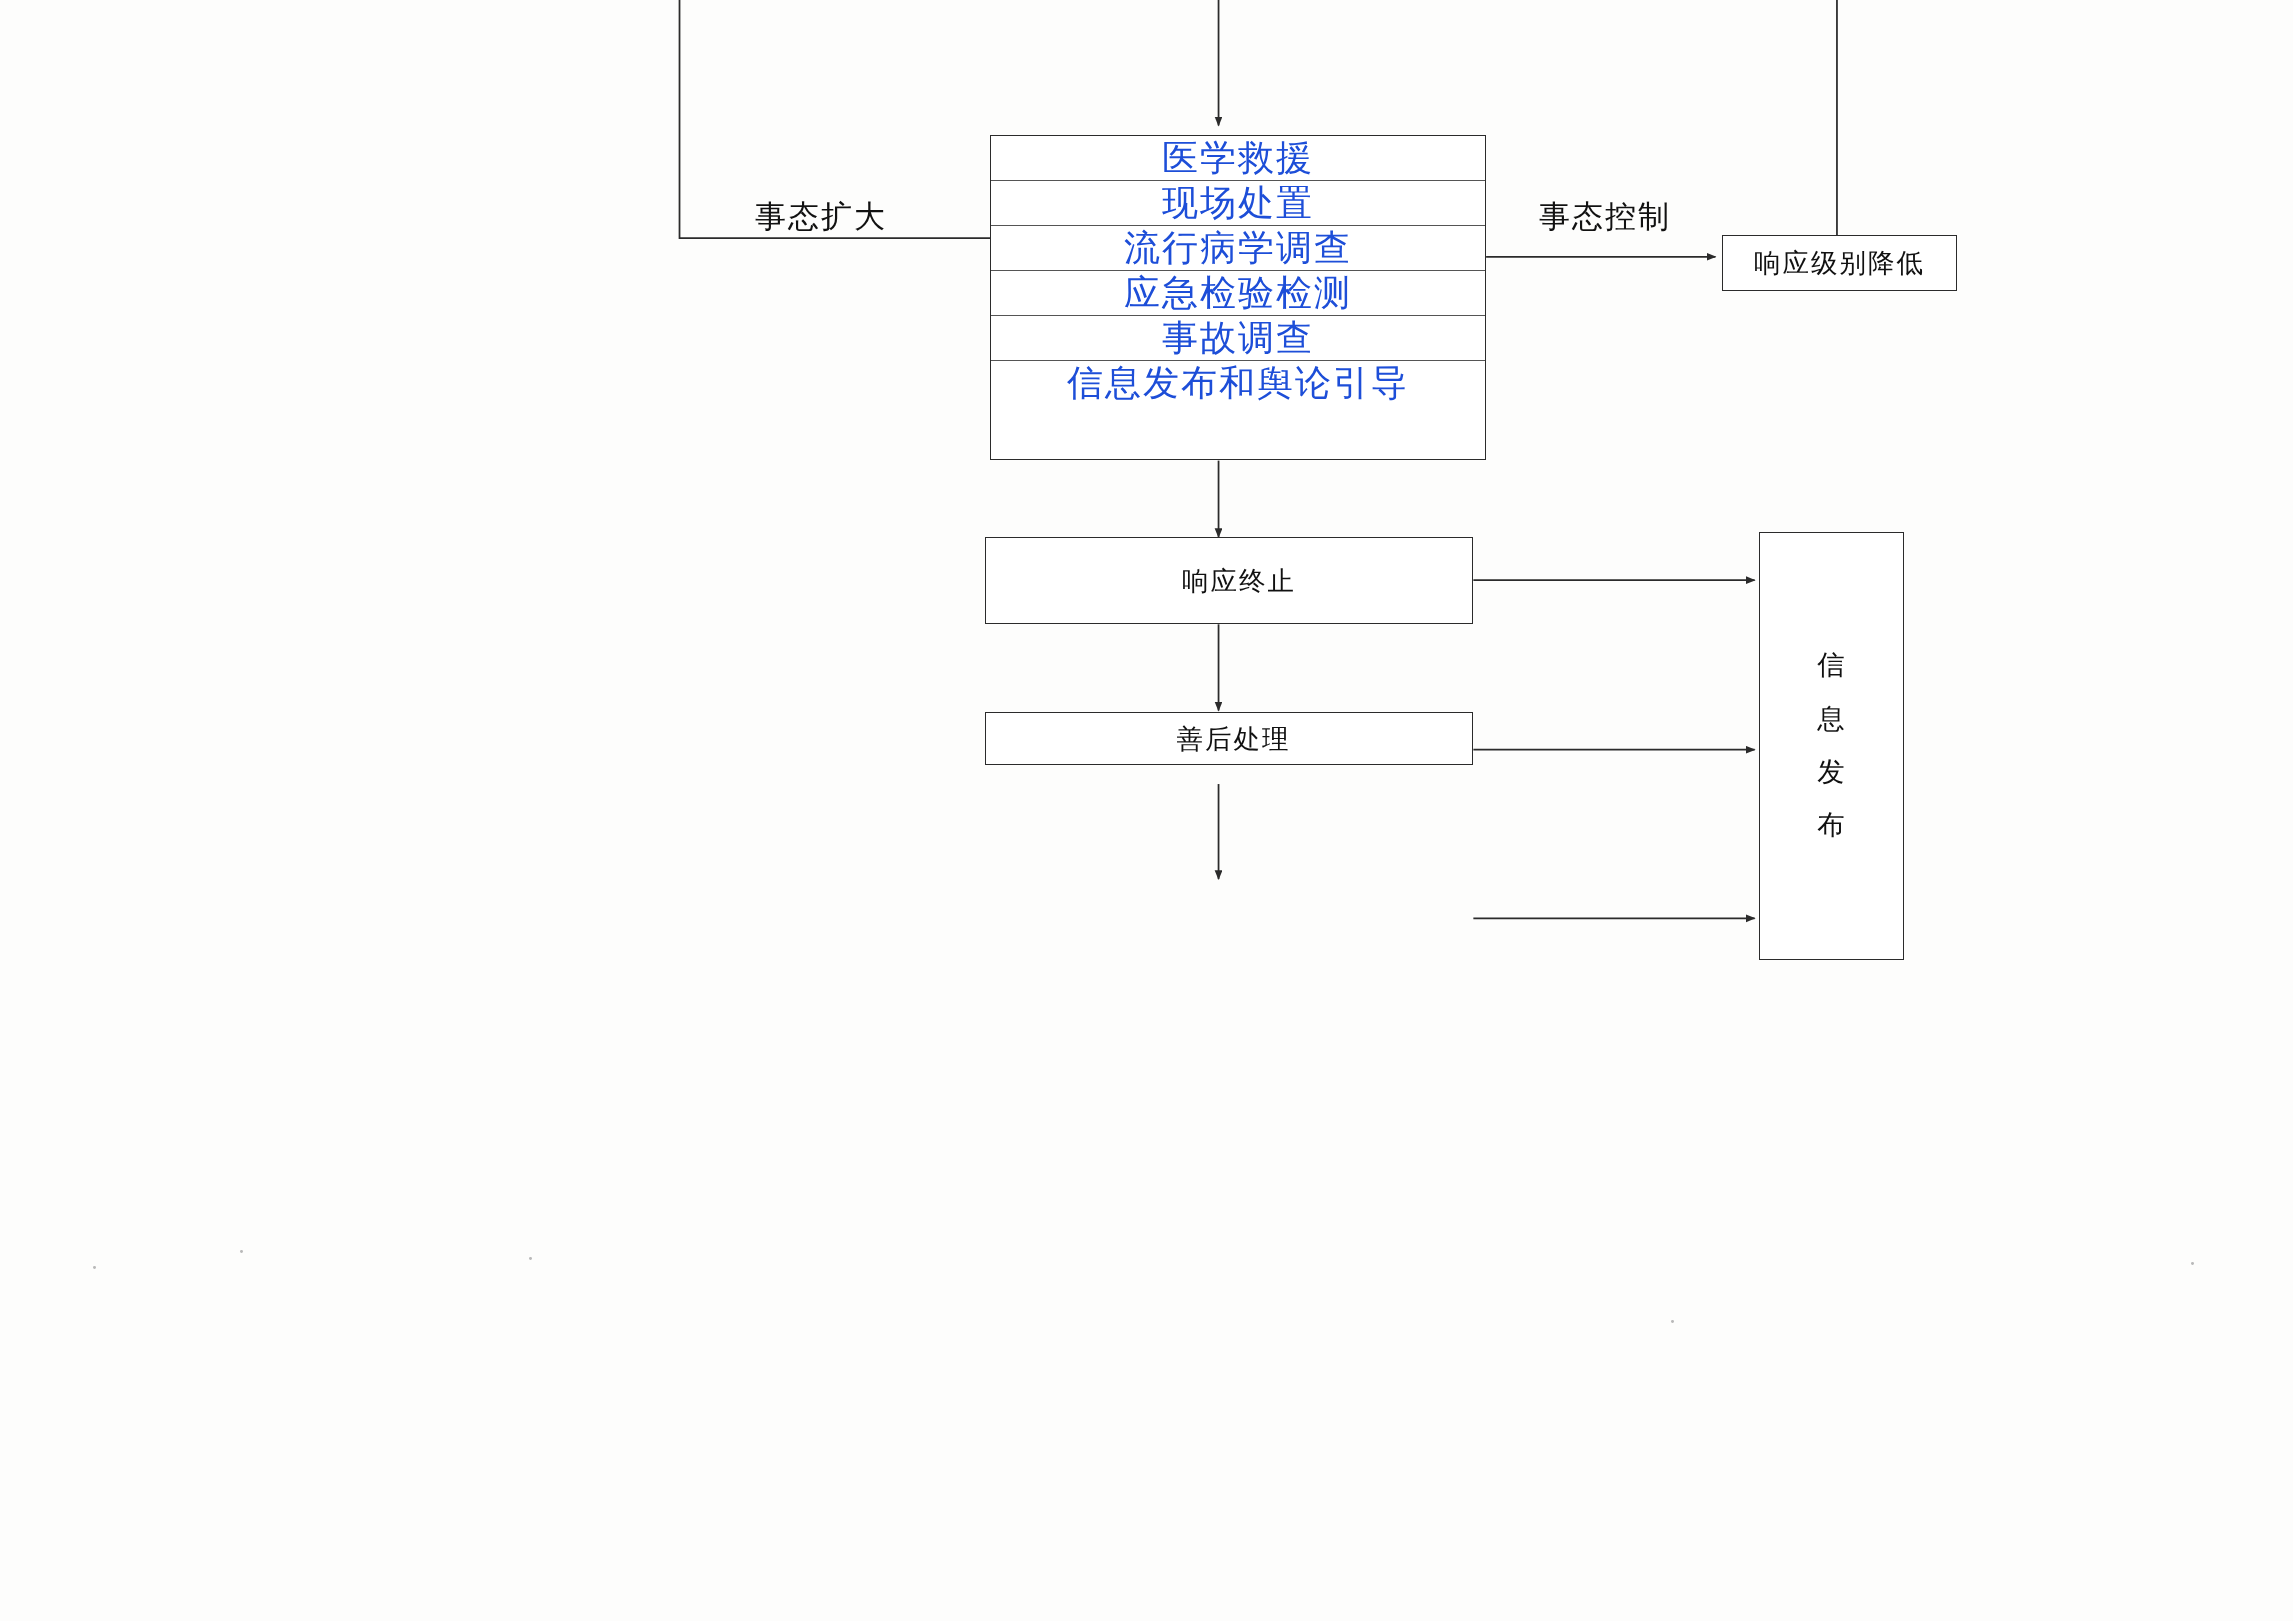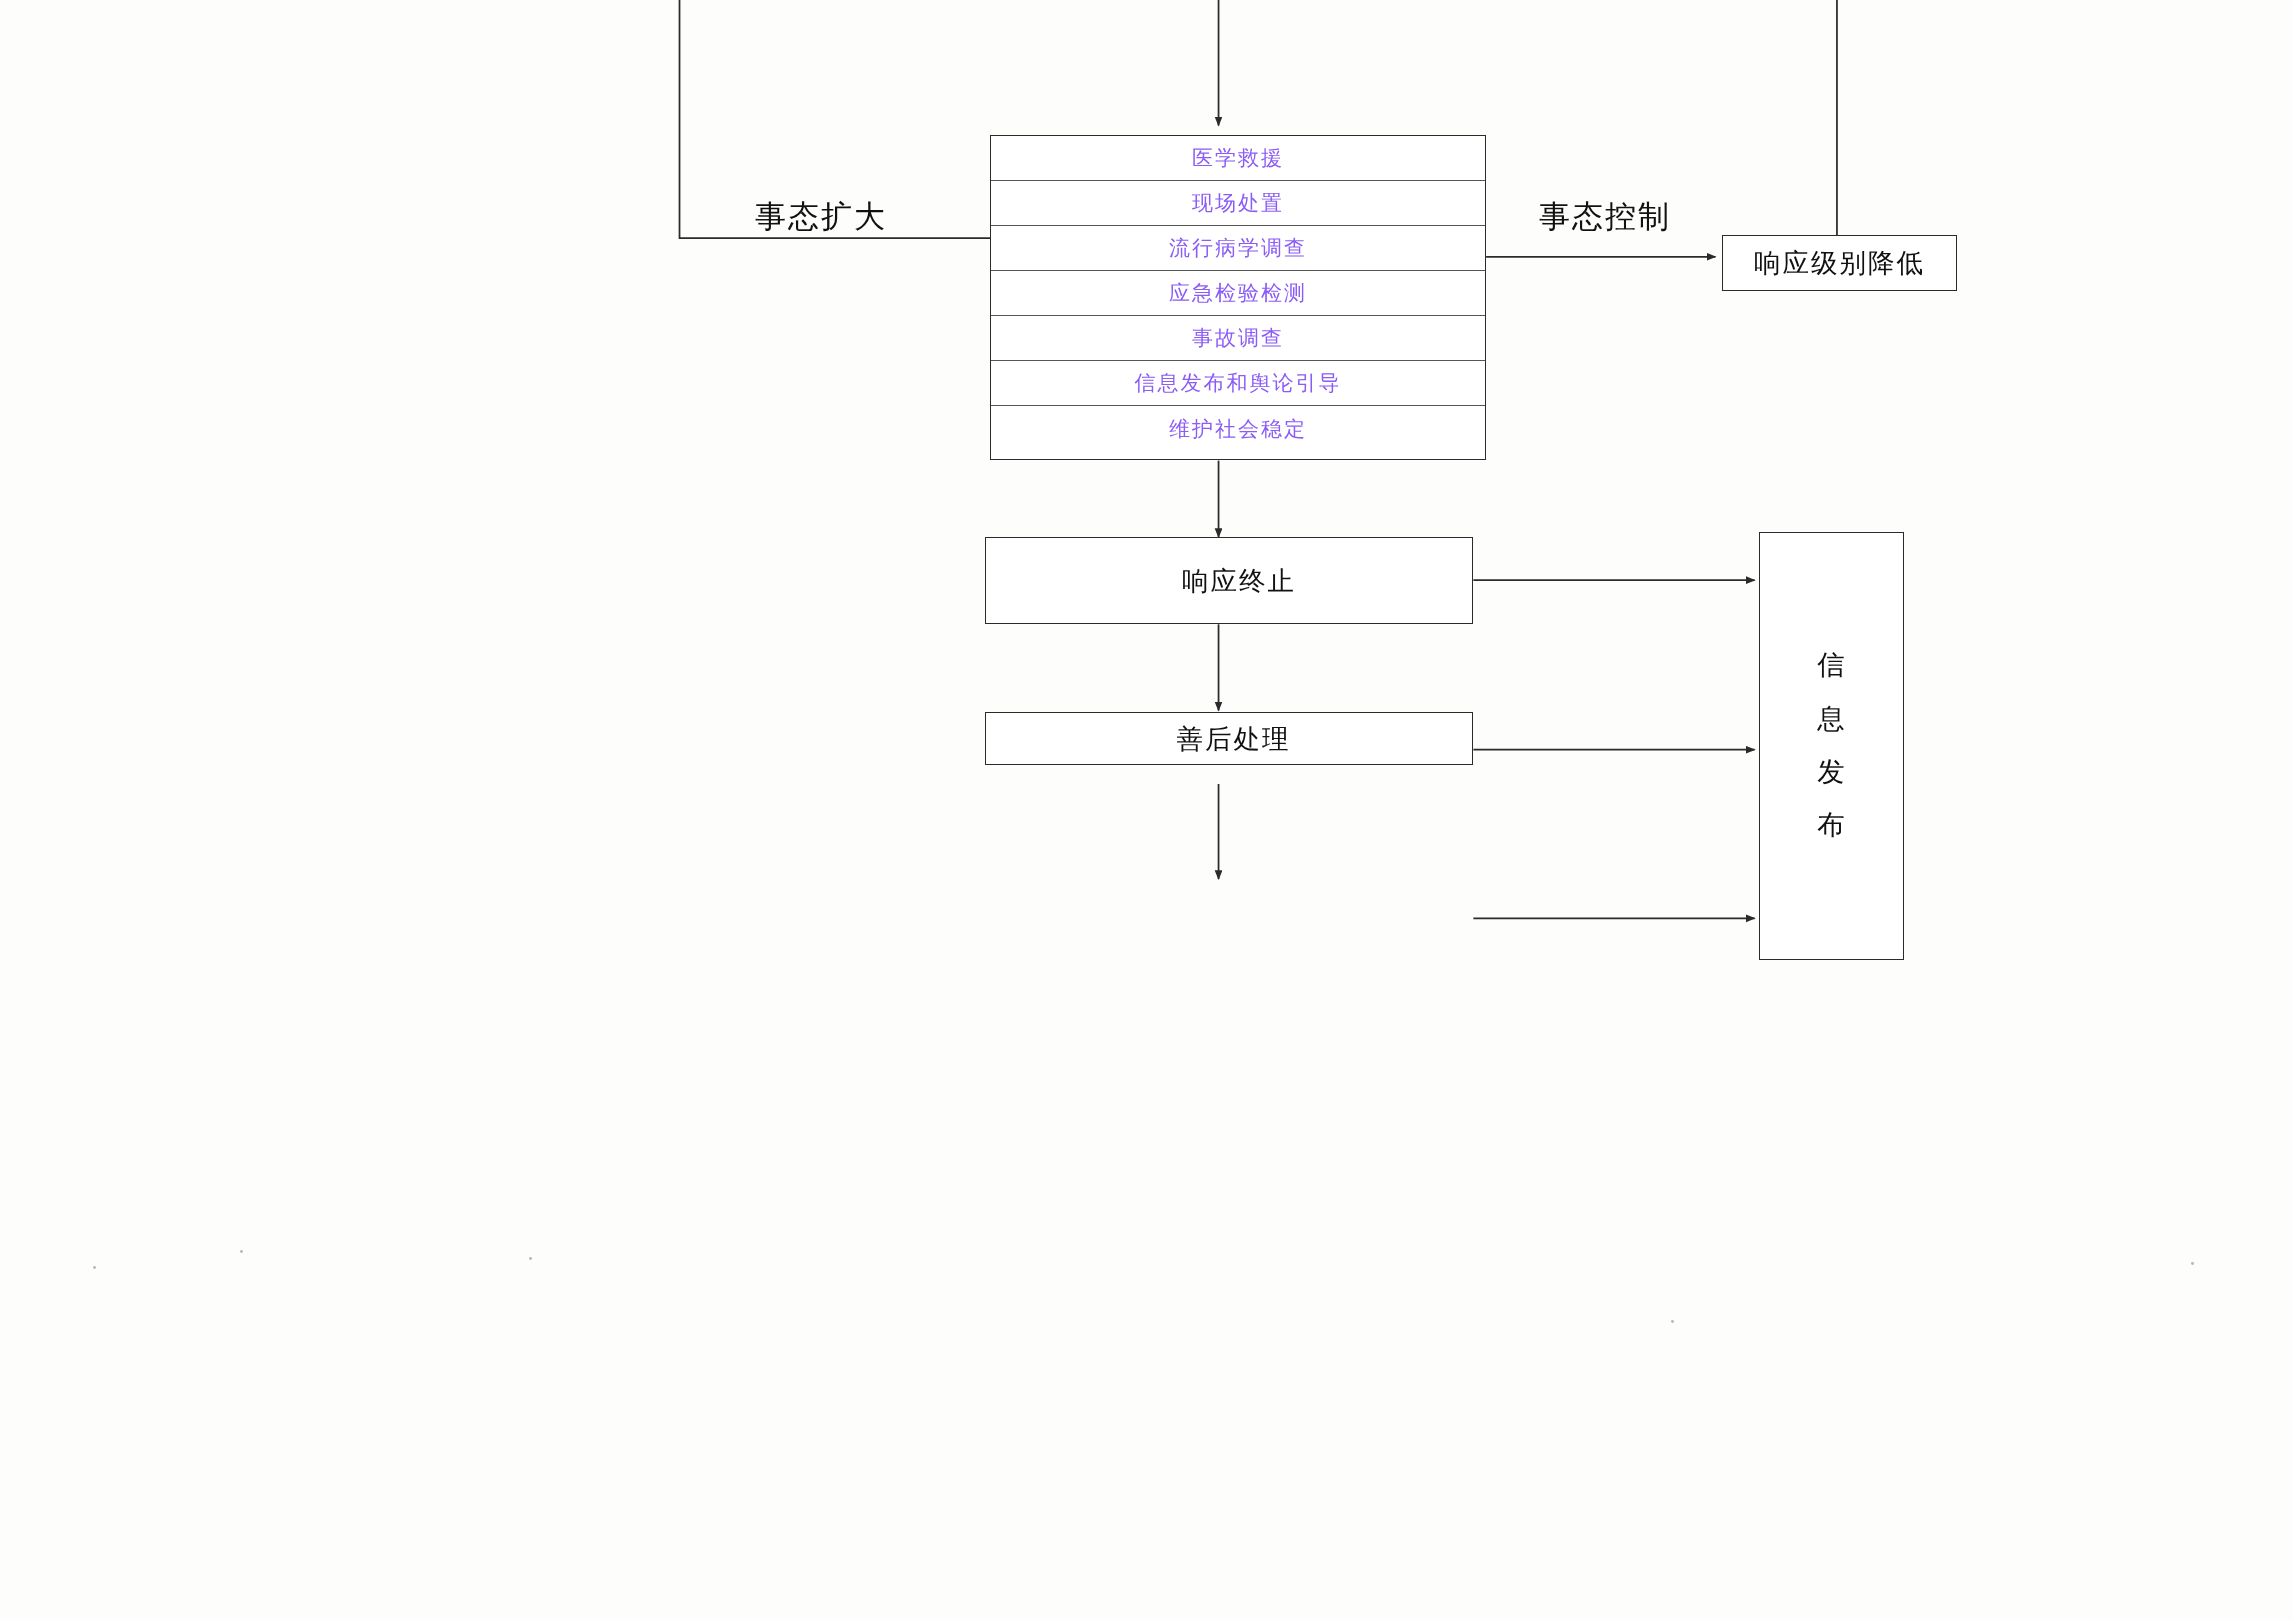--- a/index.html
+++ b/index.html
@@ -37,23 +37,23 @@
     border: 1.5px solid #2b2b2b;
     background: #ffffff;
   }
   .stack .row {
     box-sizing: border-box;
     height: 45px;
     border-bottom: 1.2px solid #555555;
     display: flex;
     align-items: center;
     justify-content: center;
-    font-size: 21px;
+    font-size: 36px;
     letter-spacing: 2px;
-    color: #8b5cf6;
+    color: #1d4ed8;
   }
   .stack .row:last-child {
     border-bottom: none;
   }
   .vlabelbox {
     position: absolute;
     box-sizing: border-box;
     border: 1.5px solid #2b2b2b;
     background: #ffffff;
     display: flex;
@@ -121,21 +121,20 @@
     <line x1="1503" y1="937" x2="1790" y2="937" stroke="#2b2b2b" stroke-width="1.8" marker-end="url(#arrow)"></line>
   </svg>
 
   <div class="stack" style="left:990px; top:135px; width:496px; height:325px;">
     <div class="row">医学救援</div>
     <div class="row">现场处置</div>
     <div class="row">流行病学调查</div>
     <div class="row">应急检验检测</div>
     <div class="row">事故调查</div>
     <div class="row">信息发布和舆论引导</div>
-    <div class="row">维护社会稳定</div>
   </div>
 
   <div class="edgelabel" style="left:755px; top:196px;">事态扩大</div>
   <div class="edgelabel" style="left:1539px; top:196px;">事态控制</div>
 
   <div class="box" style="left:1722px; top:235px; width:235px; height:56px;">响应级别降低</div>
 
   <div class="box" style="left:985px; top:537px; width:488px; height:87px;padding-left:20px;">响应终止</div>
 
   <div class="box" style="left:985px; top:712px; width:488px; height:53px;padding-left:9px;">善后处理</div>

